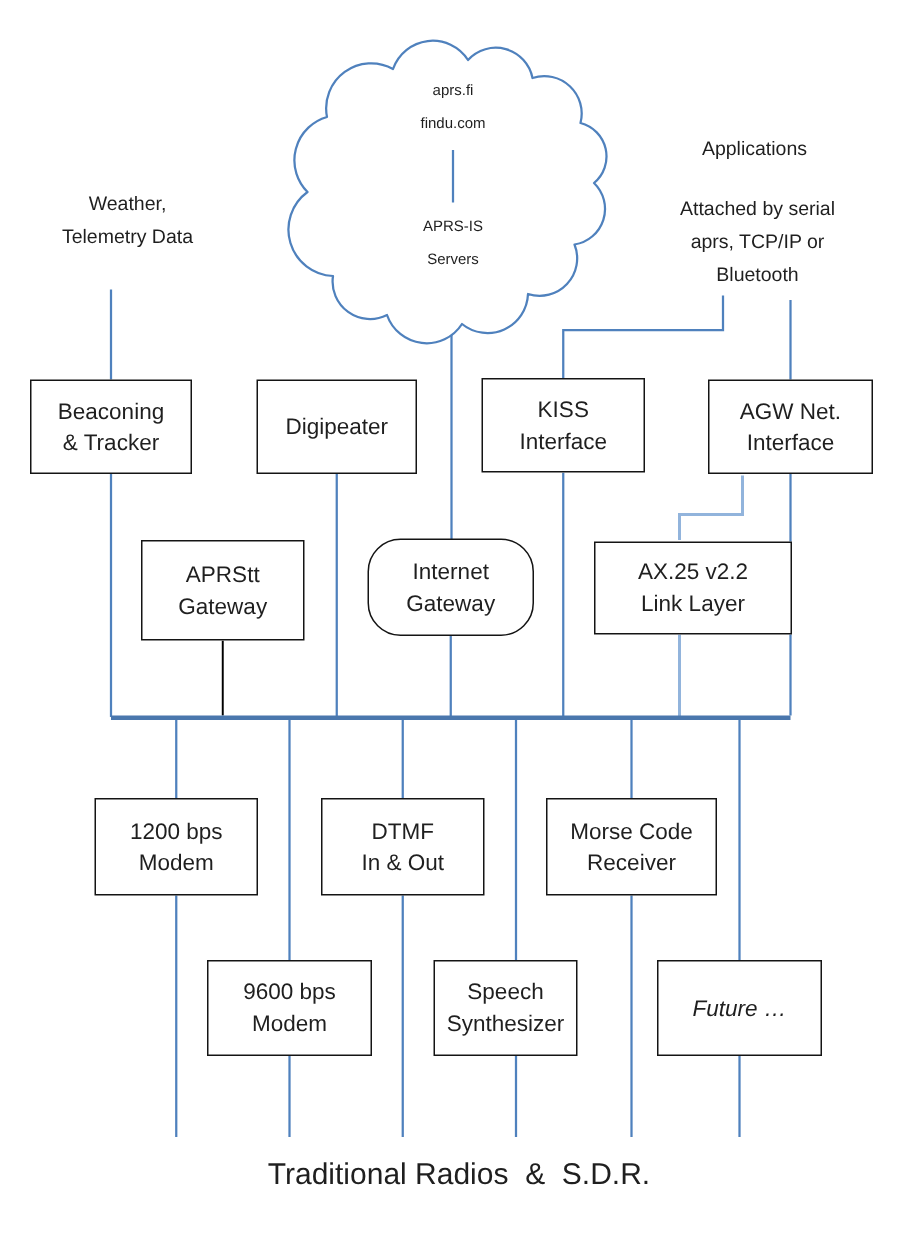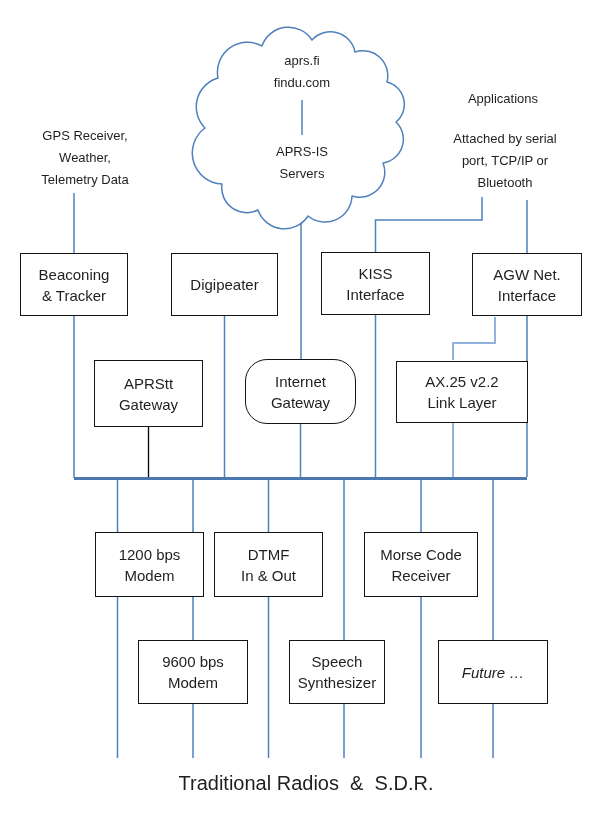--- a/index.html
+++ b/index.html
@@ -12,21 +12,21 @@
     position:absolute;z-index:2;background:#ffffff;border:1.5px solid #141414;
     display:flex;flex-direction:column;align-items:center;justify-content:center;
     font-size:15px;line-height:21px;text-align:center;box-sizing:border-box;
   }
   .lbl{
     position:absolute;z-index:2;font-size:13px;line-height:22px;text-align:center;
   }
   .caption{
     position:absolute;z-index:2;font-size:20px;line-height:20px;text-align:center;white-space:pre;
   }
-  .cloudtxt{position:absolute;z-index:2;font-size:13px;line-height:22px;text-align:center;}
+  .cloudtxt{position:absolute;z-index:2;font-size:10px;line-height:22px;text-align:center;}
 </style>
 </head>
 <body>
 
 <div id="canvas">
 
   <svg id="wires" width="603" height="823" viewBox="0 0 603 823">
 
     <path d="M301,150 V360" fill="none" stroke-width="1.5" stroke="#4f81bd"></path>
 
@@ -73,30 +73,29 @@
   <div class="cloudtxt" style="left:222px;top:50px;width:160px;">
     <div>aprs.fi</div>
     <div>findu.com</div>
   </div>
   <div class="cloudtxt" style="left:222px;top:141px;width:160px;">
     <div>APRS-IS</div>
     <div>Servers</div>
   </div>
 
   <div class="lbl" style="left:5px;top:125px;width:160px;">
-    <div>GPS Receiver,</div>
     <div>Weather,</div>
     <div>Telemetry Data</div>
   </div>
   <div class="lbl" style="left:423px;top:88px;width:160px;">
     <div>Applications</div>
   </div>
   <div class="lbl" style="left:425px;top:128px;width:160px;">
     <div>Attached by serial</div>
-    <div>port, TCP/IP or</div>
+    <div>aprs, TCP/IP or</div>
     <div>Bluetooth</div>
   </div>
 
   <div class="box" style="left:20px;top:253px;width:108px;height:63px;">
     <span>Beaconing</span>
     <span>&amp; Tracker</span>
   </div>
   <div class="box" style="left:171px;top:253px;width:107px;height:63px;">
     <span>Digipeater</span>
   </div>
@@ -115,21 +114,21 @@
   </div>
   <div class="box" style="left:245px;top:359px;width:111px;height:65px;border-radius:22px;">
     <span>Internet</span>
     <span>Gateway</span>
   </div>
   <div class="box" style="left:396px;top:361px;width:132px;height:62px;">
     <span>AX.25 v2.2</span>
     <span>Link Layer</span>
   </div>
 
-  <div class="box" style="left:63px;top:532px;width:109px;height:65px;margin-left:32px;">
+  <div class="box" style="left:63px;top:532px;width:109px;height:65px;">
     <span>1200 bps</span>
     <span>Modem</span>
   </div>
   <div class="box" style="left:214px;top:532px;width:109px;height:65px;">
     <span>DTMF</span>
     <span>In &amp; Out</span>
   </div>
   <div class="box" style="left:364px;top:532px;width:114px;height:65px;">
     <span>Morse Code</span>
     <span>Receiver</span>

